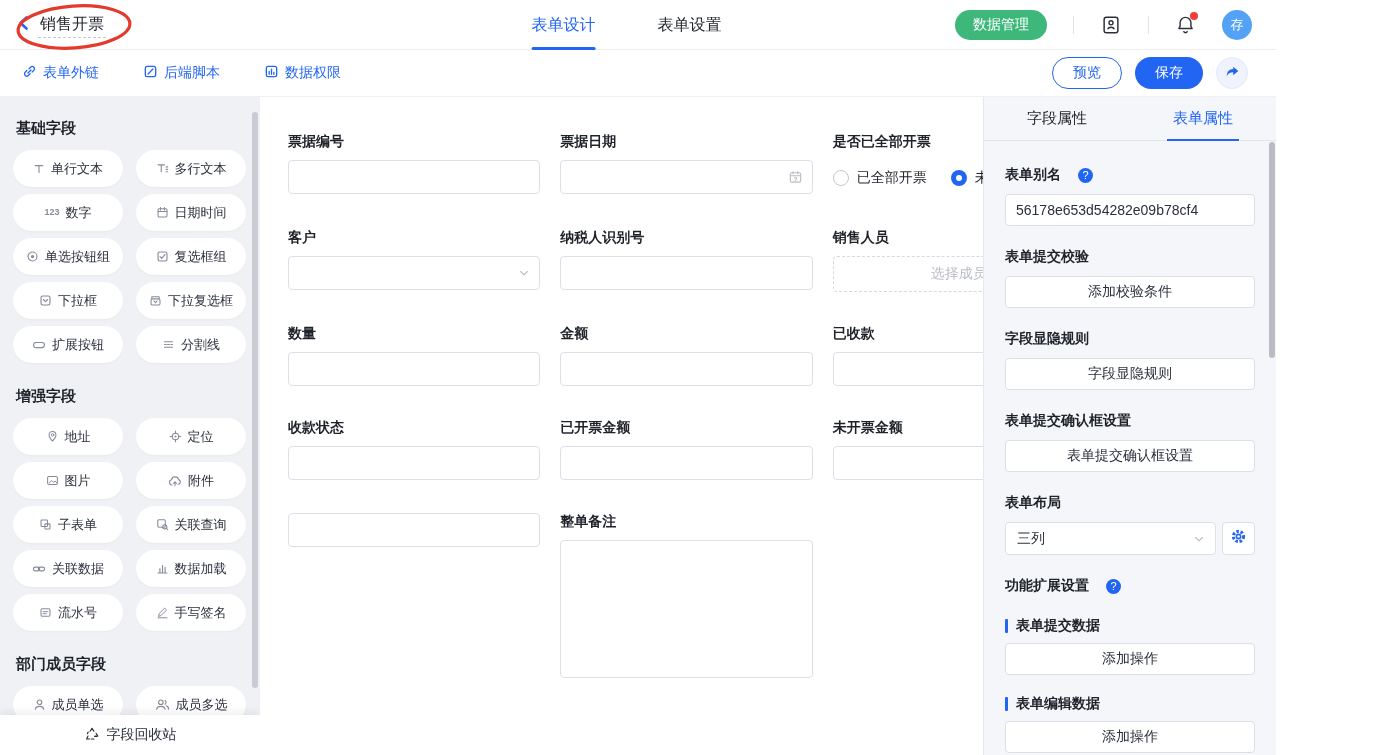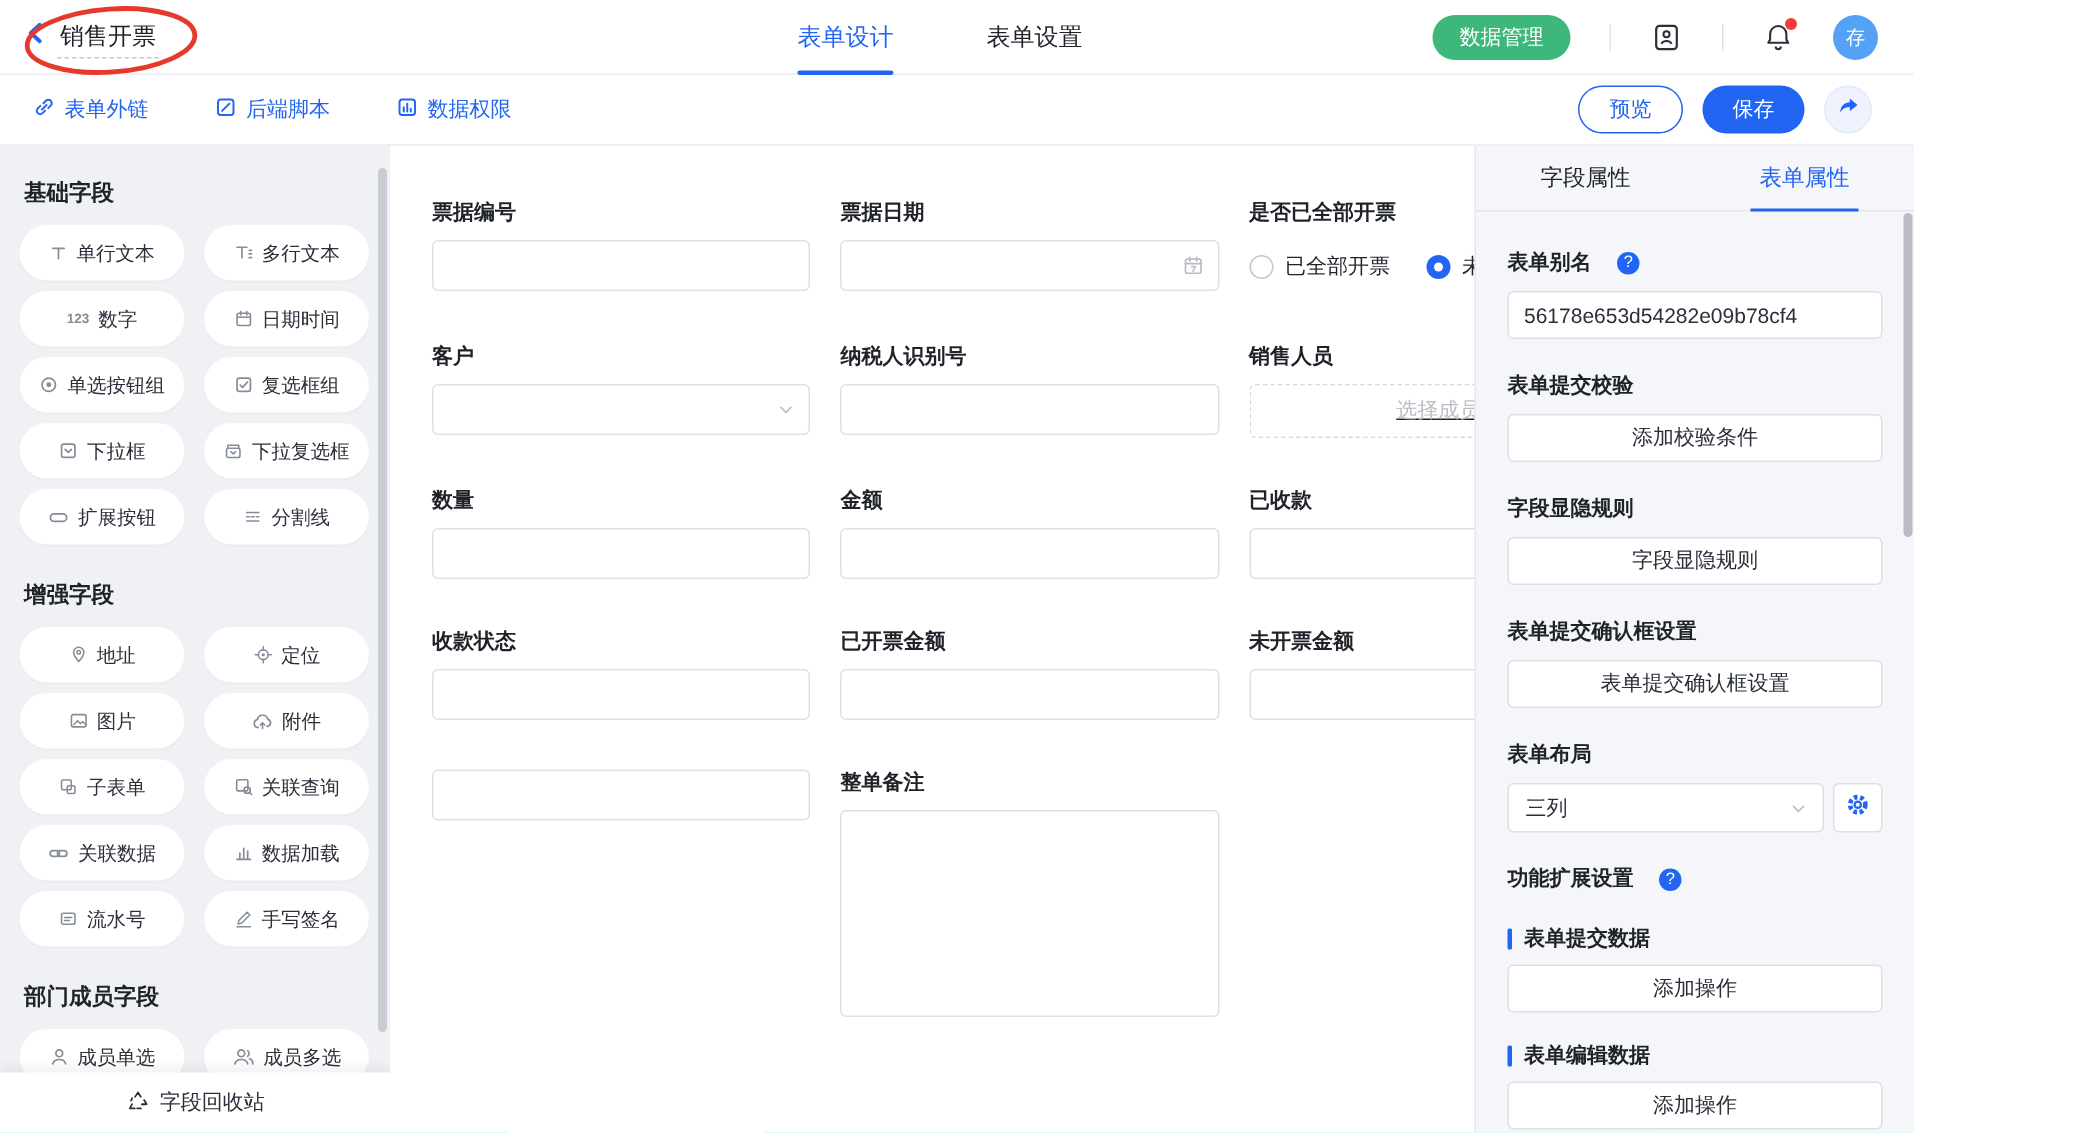--- a/index.html
+++ b/index.html
@@ -3,21 +3,21 @@
 <meta charset="utf-8">
 <style>
   :root{
     --primary:#2265f2; --green:#3db87a; --avatar:#54a2f5; --annot:#e5392b;
     --text:#1f2329; --text2:#2a2f3a; --grey-ic:#858c99; --border:#dcdfe5;
     --panel-bg:#f5f6fa; --side-bg:#eff1f5;
   }
   *{box-sizing:border-box; margin:0; padding:0;}
   html,body{width:1400px;height:755px;}
   body{font-family:"Liberation Sans","DejaVu Sans",sans-serif; color:var(--text); background:#fff;}
-  .app{position:relative; width:1276px; height:755px; overflow:hidden; background:#5eead4;}
+  .app{position:relative; width:1276px; height:755px; overflow:hidden; background:#fde047;}
 
   
   .header{position:absolute; left:0; top:0; width:100%; height:50px; background:#fff;
     border-bottom:1px solid #ebedf0; display:flex; align-items:center; z-index:30;}
   .back{margin-left:16px; display:flex; align-items:center; cursor:pointer;}
   .title-wrap{position:relative; margin-left:6px;}
   .doc-title{font-size:16px; font-weight:500; color:var(--text); border-bottom:1px dashed #c5c8cd; padding:3px 2px 5px;}
   .annot-svg{position:absolute; left:-26px; top:-14px; pointer-events:none;}
   .header-tabs{position:absolute; left:50%; transform:translateX(-56%); top:0; height:50px; display:flex; gap:62px;}
   .h-tab{font-size:16px; height:50px; display:flex; align-items:center; position:relative; cursor:pointer; color:var(--text);}
@@ -55,21 +55,21 @@
     box-shadow:0 -3px 8px rgba(31,35,41,.07); display:flex; align-items:center; justify-content:center; gap:7px; cursor:pointer; z-index:5;}
   .recycle-bar span{font-size:14px; color:var(--text2);}
 
   
   .canvas{position:absolute; left:260px; top:97px; bottom:0; width:847px; background:#fff; overflow:hidden;}
   .canvas-grid{display:grid; grid-template-columns:repeat(3,1fr); column-gap:20px; padding:36px 22px 0 28px;}
   .field{margin-bottom:33px;}
   .f-label{font-size:14px; font-weight:700; color:var(--text); margin-bottom:9px;}
   .ctl{position:relative; height:34px; border:1px solid var(--border); border-radius:4px; background:#fff;}
   .ctl .tail-ic{position:absolute; right:9px; top:50%; transform:translateY(-50%); color:#b9bdc4; display:flex;}
-  .ctl.member{border:1px dashed #d6d9df; display:flex; align-items:center; justify-content:center; height:36px;text-decoration:underline;}
+  .ctl.member{border:1px dashed #d6d9df; display:flex; align-items:center; justify-content:center; height:36px;}
   .ctl.member .ph{color:#b9bdc4; font-size:14px;}
   .ctl.area{height:138px;}
   .radio-row{height:36px; display:flex; align-items:center; gap:24px;}
   .radio-opt{display:flex; align-items:center; gap:8px; cursor:pointer;}
   .radio-opt .circ{width:16px; height:16px; border-radius:50%; border:1px solid #c3c7cd; background:#fff;}
   .radio-opt.sel .circ{border:none; background:var(--primary); position:relative;}
   .radio-opt.sel .circ::after{content:""; position:absolute; left:5px; top:5px; width:6px; height:6px; border-radius:50%; background:#fff;}
   .radio-opt .rl{font-size:14px; color:var(--text);}
   .canvas-thumb{position:absolute; right:16px; top:3px; width:6px; height:28px; border-radius:3px; background:#c4c7cc;}
 

